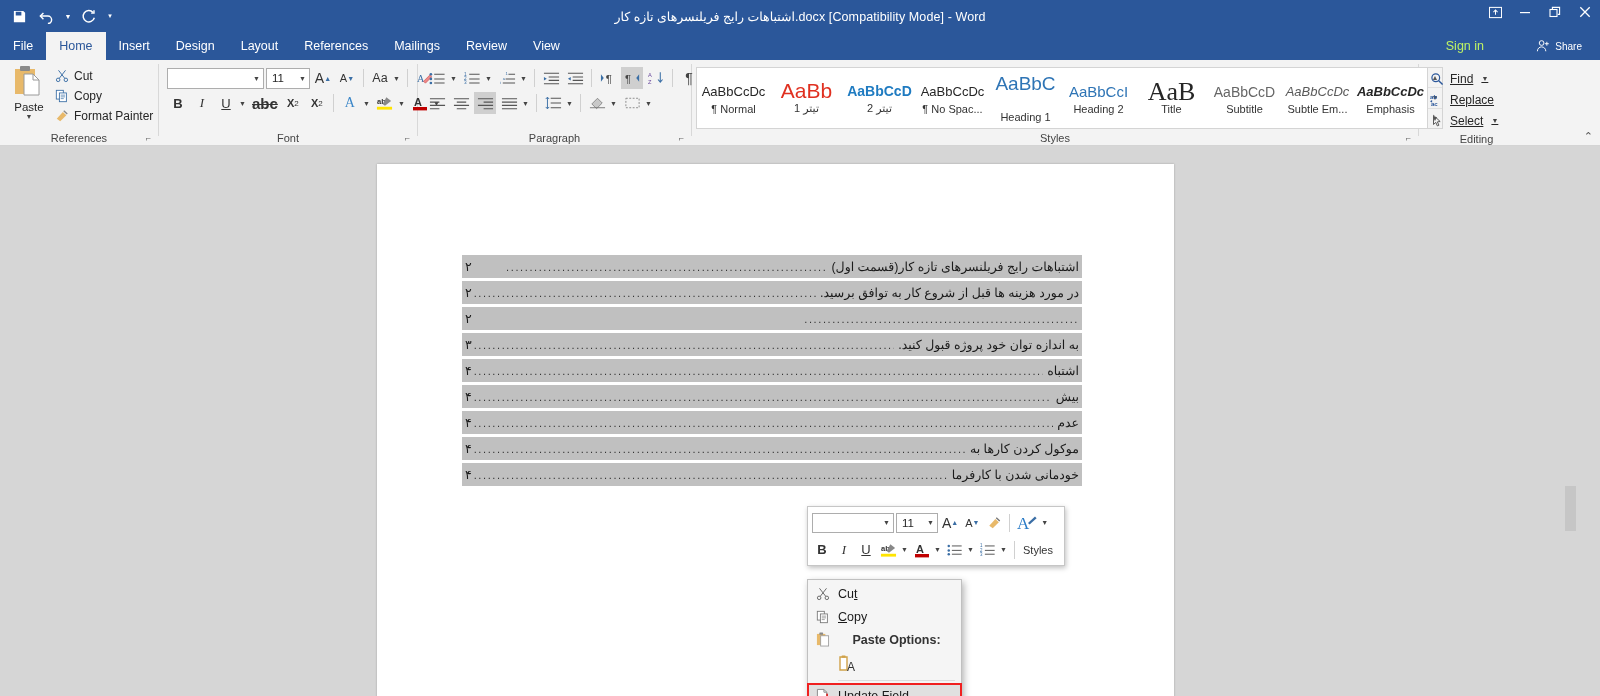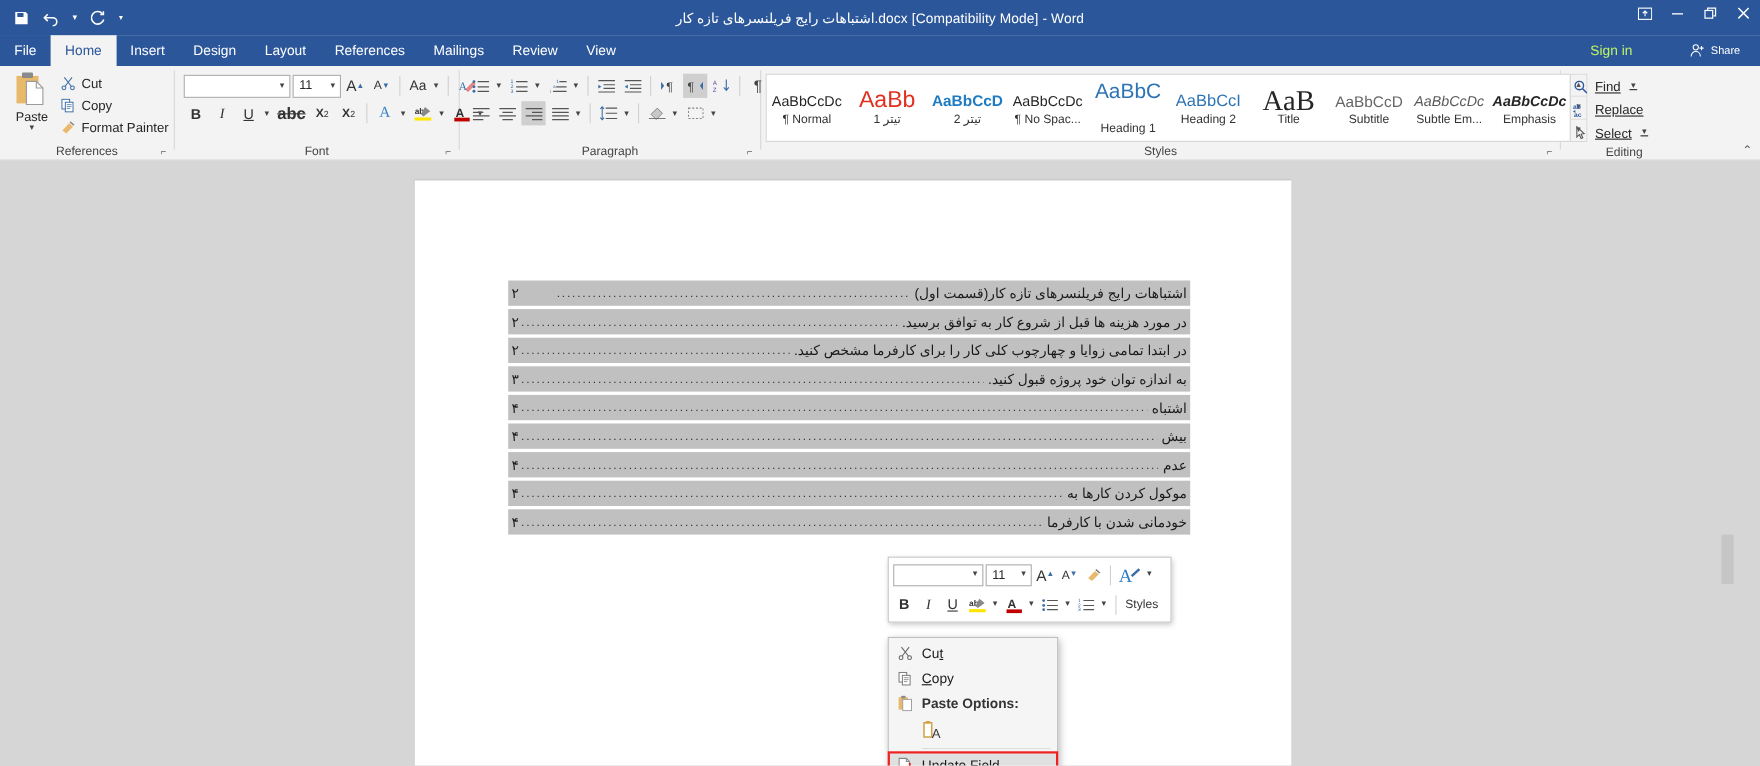--- a/index.html
+++ b/index.html
@@ -672,21 +672,20 @@
           <span class="toc-t">اشتباهات رایج فریلنسرهای تازه کار(قسمت اول)</span>
           <span class="toc-dots">.....................................................................</span>
           <span class="toc-pg">۲</span>
         </div>
         <div class="tocline">
           <span class="toc-t">در مورد هزینه ها قبل از شروع کار به توافق برسید.</span>
           <span class="toc-dots">........................................................................................</span>
           <span class="toc-pg">۲</span>
         </div>
         <div class="tocline">
-          <span class="toc-t">در ابتدا تمامی زوایا و چهارچوب کلی کار را برای کارفرما مشخص کنید.</span>
           <span class="toc-dots">...........................................................</span>
           <span class="toc-pg">۲</span>
         </div>
         <div class="tocline">
           <span class="toc-t">به اندازه توان خود پروژه قبول کنید.</span>
           <span class="toc-dots">...........................................................................................................</span>
           <span class="toc-pg">۳</span>
         </div>
         <div class="tocline">
           <span class="toc-t">اشتباه</span>
@@ -833,21 +832,21 @@
         <span class="ctx-lbl"><u>C</u>opy</span>
       </div>
       <div class="ctx-item">
         <span class="ctx-ico">
           <svg width="14" height="15" viewBox="0 0 15 16">
             <rect x="1" y="2" width="9" height="12" fill="#e8b96a"></rect>
             <rect x="3.6" y="0.4" width="4" height="2.6" rx=".6" fill="#8a8a8a"></rect>
             <rect x="5" y="4" width="8.5" height="11" fill="#fff" stroke="#9a9a9a" stroke-width=".9"></rect>
           </svg>
         </span>
-        <span class="ctx-lbl" style="font-weight: 600; color: rgb(51, 51, 51);">Paste Options:</span>
+        <span class="ctx-lbl" style="font-weight: 600; color: rgb(51, 51, 51); text-align: center;">Paste Options:</span>
       </div>
       <div class="paste-icon-row">
         <span>
           <svg width="20" height="20" viewBox="0 0 20 20">
             <path d="M2 3 h7 v13 h-7z" fill="#fff" stroke="#d0a24a" stroke-width="1.4"></path>
             <rect x="3.6" y="1.4" width="4" height="2.4" rx=".6" fill="#d0a24a"></rect>
             <text x="9" y="17" font-size="12" fill="#333" font-family="sans-serif">A</text>
           </svg>
         </span>
       </div>

